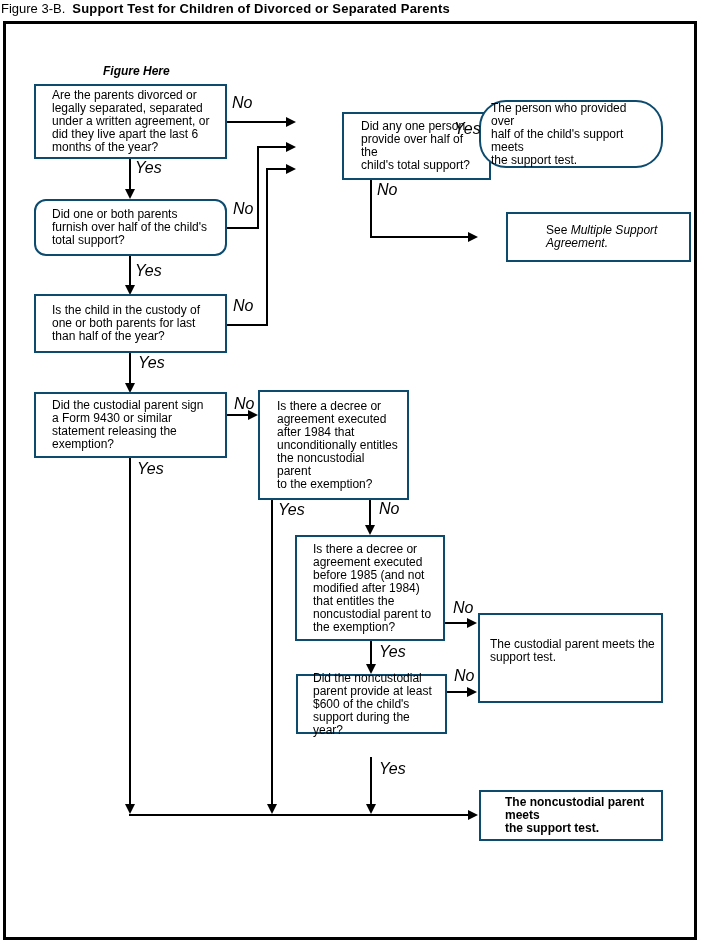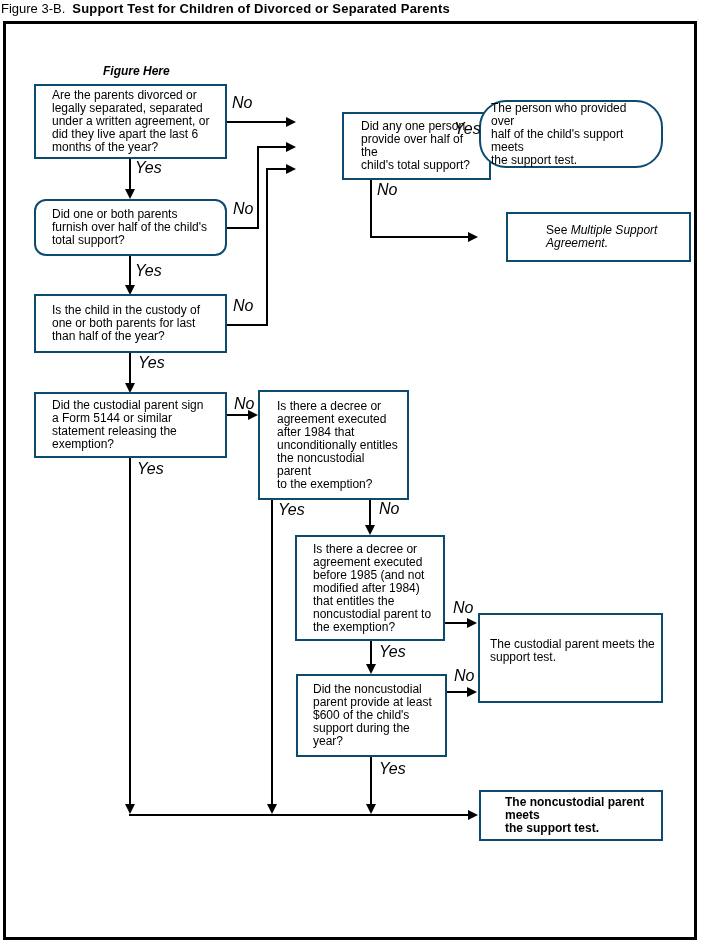--- a/index.html
+++ b/index.html
@@ -61,21 +61,21 @@
   
   #b-q1  { left: 34px;  top: 84px;  width: 193px; height: 75px;  padding: 2px 6px 2px 16px; }
   #b-q2  { left: 34px;  top: 199px; width: 193px; height: 57px;  padding: 2px 6px 2px 16px; border-radius: 12px; }
   #b-q3  { left: 34px;  top: 294px; width: 193px; height: 59px;  padding: 2px 6px 2px 16px; }
   #b-q4  { left: 34px;  top: 392px; width: 193px; height: 66px;  padding: 2px 6px 2px 16px; }
   #b-q5  { left: 297px; top: 112px; width: 149px; height: 68px;  padding: 2px 6px 2px 17px; margin-left: 45px; }
   #b-r1  { left: 479px; top: 100px; width: 184px; height: 68px;  padding: 2px 17px 2px 10px; border-radius: 27px; }
   #b-r2  { left: 478px; top: 212px; width: 185px; height: 50px;  padding: 2px 6px 2px 38px; margin-left: 28px; }
   #b-q6  { left: 258px; top: 390px; width: 151px; height: 110px; padding: 2px 6px 2px 17px; }
   #b-q7  { left: 295px; top: 535px; width: 150px; height: 106px; padding: 2px 6px 2px 16px; }
-  #b-q8  { left: 296px; top: 674px; width: 151px; height: 83px;  padding: 2px 6px 2px 15px; }
+  #b-q8  { left: 296px; top: 674px; width: 151px; height: 60px;  padding: 2px 6px 2px 15px; }
   #b-r3  { left: 478px; top: 613px; width: 185px; height: 90px;  padding: 2px 6px 17px 10px; }
   #b-r4  { left: 479px; top: 790px; width: 184px; height: 51px;  padding: 2px 6px 2px 24px; font-weight: bold; }
 </style>
 </head>
 <body>
 
 <div class="canvas">
 
   <div class="figure-title">
     <span class="prefix">Figure 3-B.</span><span class="main">Support Test for Children of Divorced or Separated Parents</span>
@@ -141,21 +141,21 @@
   </div>
 
   <div class="fbox" id="b-q3">
     <span class="txt">Is the child in the custody of
 one or both parents for last
 than half of the year?</span>
   </div>
 
   <div class="fbox" id="b-q4">
     <span class="txt">Did the custodial parent sign
-a Form 5144 or similar
+a Form 9430 or similar
 statement releasing the
 exemption?</span>
   </div>
 
   <div class="fbox" id="b-q5">
     <span class="txt">Did any one person
 provide over half of the
 child's total support?</span>
   </div>
 

